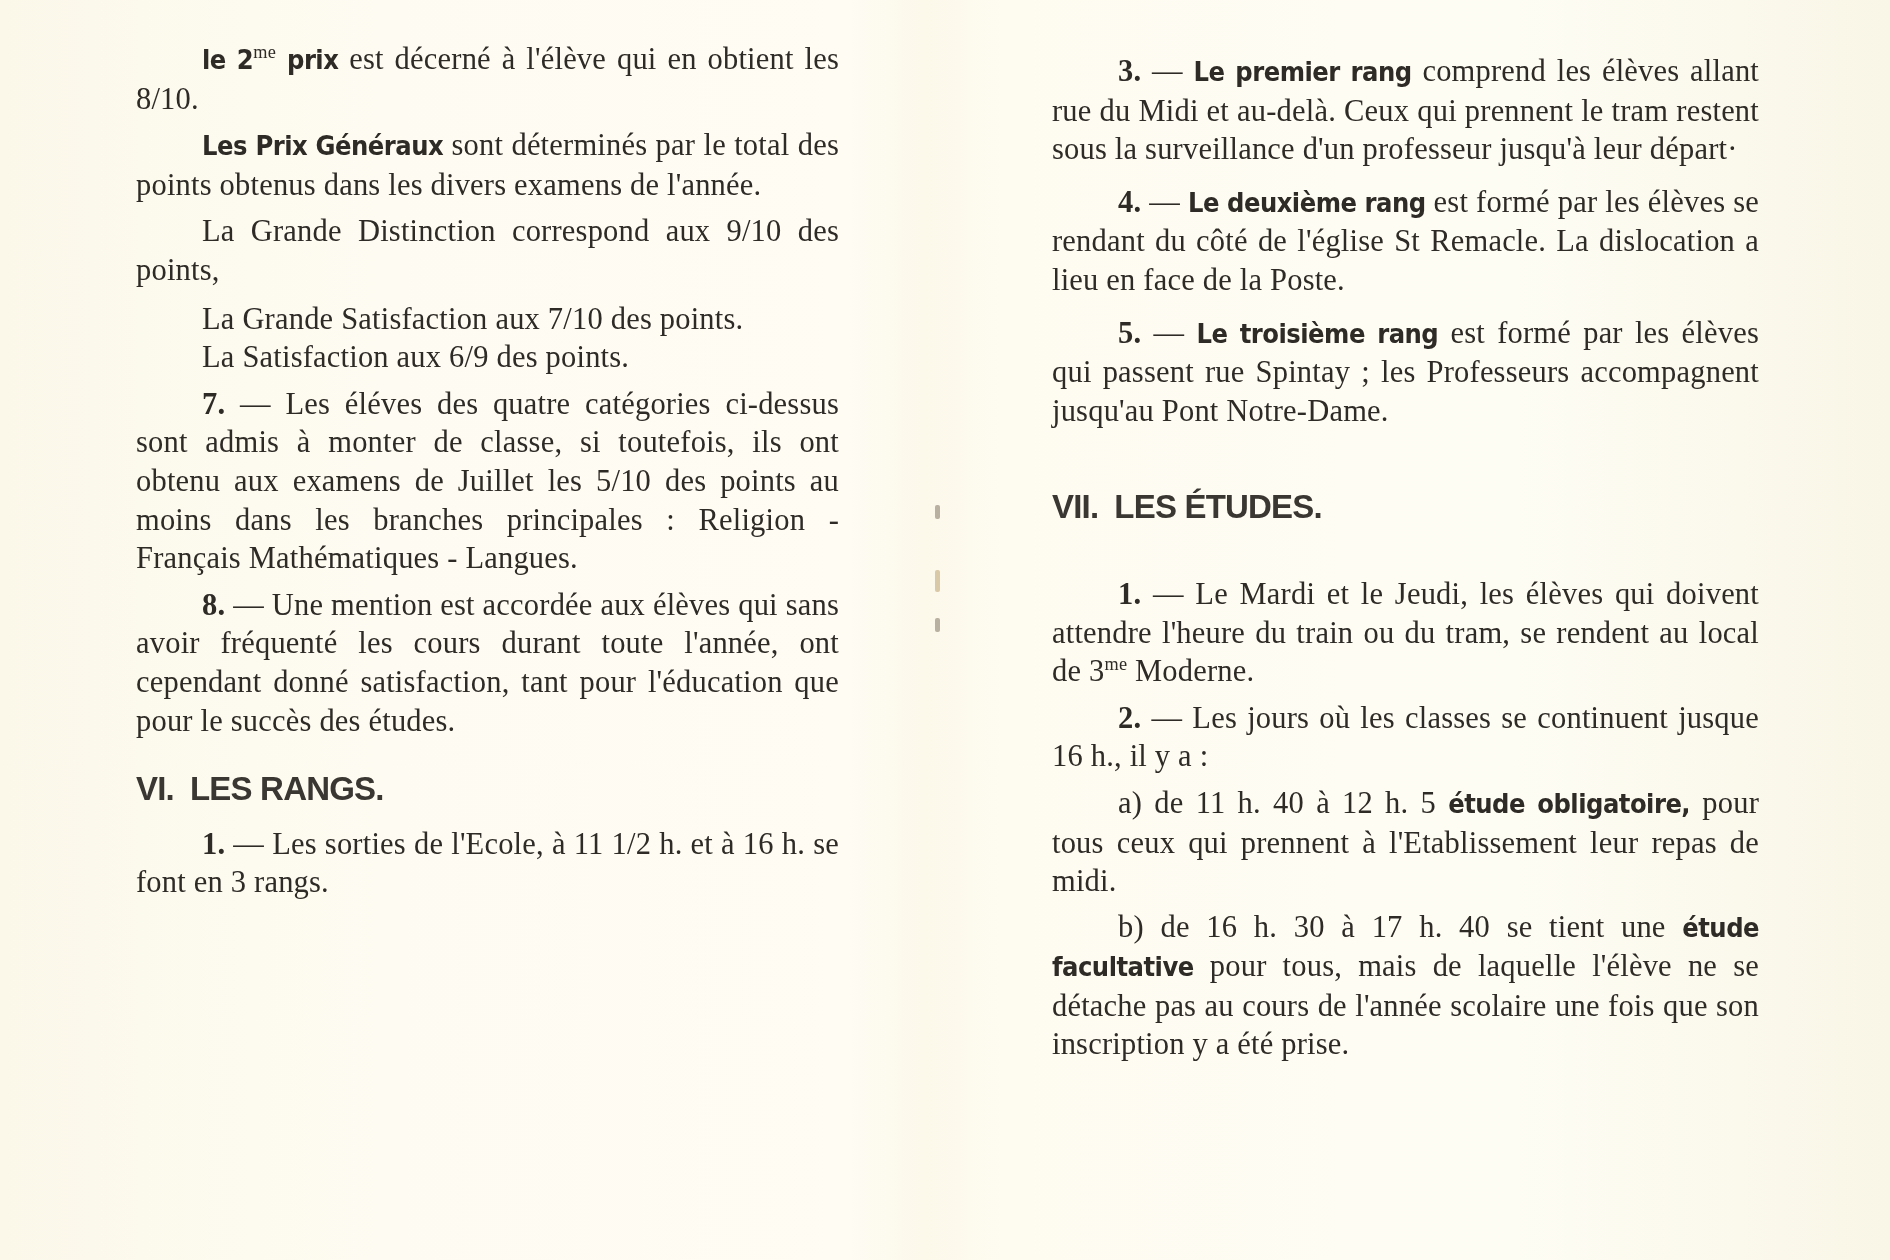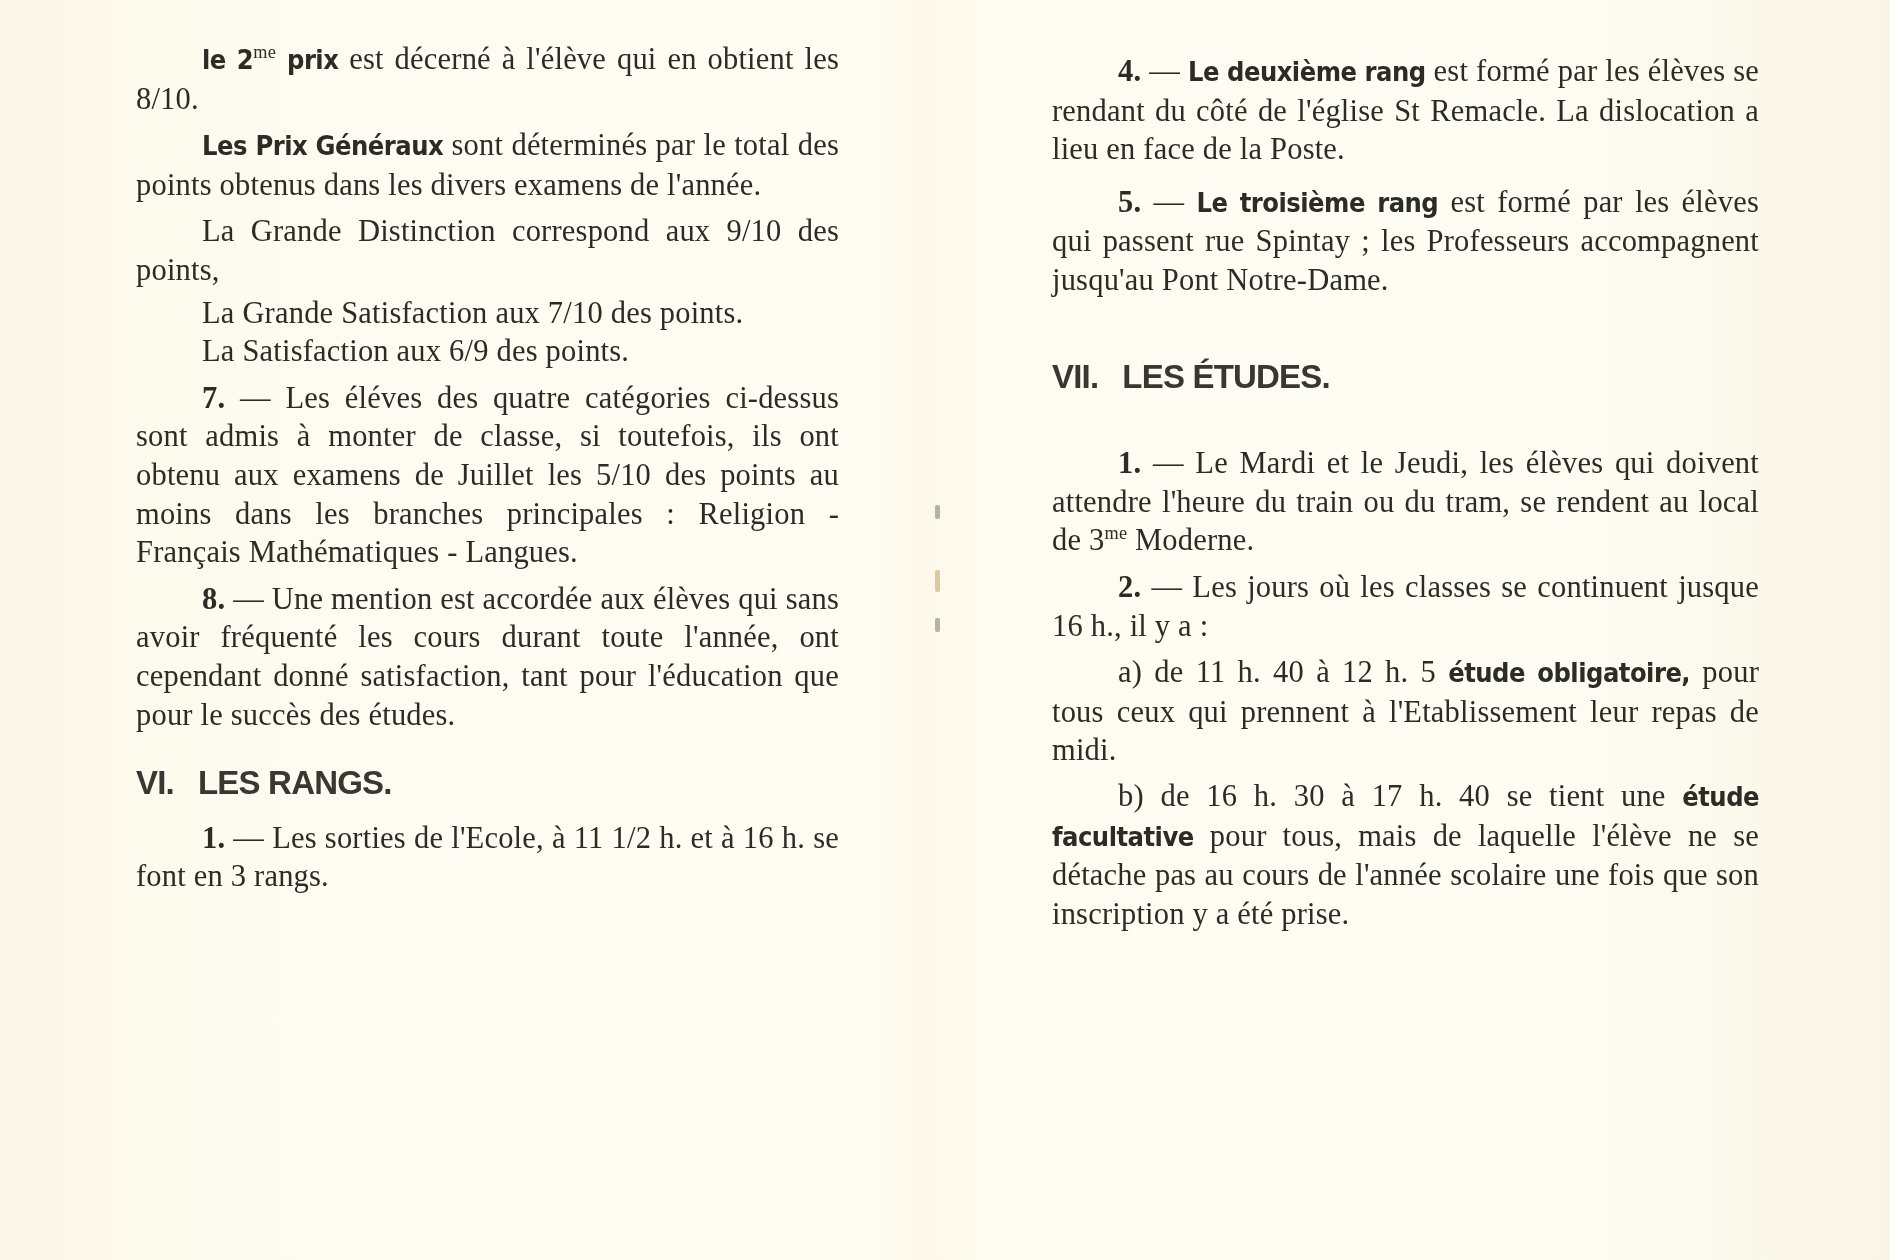--- a/index.html
+++ b/index.html
@@ -31,42 +31,42 @@
     font-weight:bold; font-size:27px; letter-spacing:-0.5px;
     font-stretch:condensed;
   }
   .num { font-weight:bold; }
   sup { font-size:60%; vertical-align:super; line-height:0; }
   .heading {
     font-family:"Liberation Sans","DejaVu Sans",sans-serif;
     font-weight:bold; font-size:33px; letter-spacing:-0.8px;
     margin:30px 0 16px 0; text-indent:0; color:#3a3632;
   }
-  .heading .roman { margin-right:24px; }
+  .heading .roman { margin-right:16px; }
   .right .heading { margin:58px 0 48px 0; }
 </style>
 </head>
 <body>
 
 <div class="page-bg"></div>
 <div class="gutter-mark" style="top:505px;height:14px;background:#b8b0a0;"></div>
 <div class="gutter-mark" style="top:570px;height:22px;background:#d9c9a6;"></div>
 <div class="gutter-mark" style="top:618px;height:14px;background:#b8b0a0;"></div>
 
 <div class="col left">
 
   <p class="para">
     <span class="b">le 2</span><sup>me</sup><span class="b"> prix</span><span> est  décerné à l'élève qui en obtient les 8/10.</span>
   </p>
 
   <p class="para">
     <span class="b">Les Prix Généraux</span><span> sont déterminés par le total des points obtenus dans les divers examens de l'année.</span>
   </p>
 
-  <p class="para" style="margin-bottom:4px"><span>La Grande Distinction correspond aux 9/10 des points,</span></p>
+  <p class="para" style="margin-bottom:10px"><span>La Grande Distinction correspond aux 9/10 des points,</span></p>
   <p class="para" style="margin-bottom:0"><span>La Grande Satisfaction aux 7/10 des points.</span></p>
   <p class="para"><span>La Satisfaction aux 6/9 des points.</span></p>
 
   <p class="para">
     <span class="num">7.</span>
     <span>—</span>
     <span>Les éléves des quatre catégories ci-dessus sont admis à monter de classe, si toutefois, ils ont obtenu aux examens de Juillet les 5/10 des points au moins dans les branches principales : Religion - Français Mathématiques - Langues.</span>
   </p>
 
   <p class="para">
@@ -82,20 +82,25 @@
   <p class="para">
     <span class="num">1.</span>
     <span>—</span>
     <span>Les sorties de l'Ecole, à 11 1/2 h. et à 16 h. se font en 3 rangs.</span>
   </p>
 
 </div>
 
 <div class="col right" style="top:52px">
 
+  <p class="para" style="margin-bottom:14px">
+    <span class="num">3.</span>
+    <span>—</span>
+    <span class="b">Le  premier  rang</span><span> comprend les élèves allant rue du Midi et au-delà. Ceux qui prennent le tram restent sous la surveillance d'un professeur jusqu'à leur départ·</span>
+  </p>
 
   <p class="para" style="margin-bottom:14px">
     <span class="num">4.</span>
     <span>—</span>
     <span class="b">Le deuxième rang</span><span> est formé par les élèves se rendant du côté de l'église St Remacle. La dislocation a lieu en face de la Poste.</span>
   </p>
 
   <p class="para">
     <span class="num">5.</span>
     <span>—</span>

